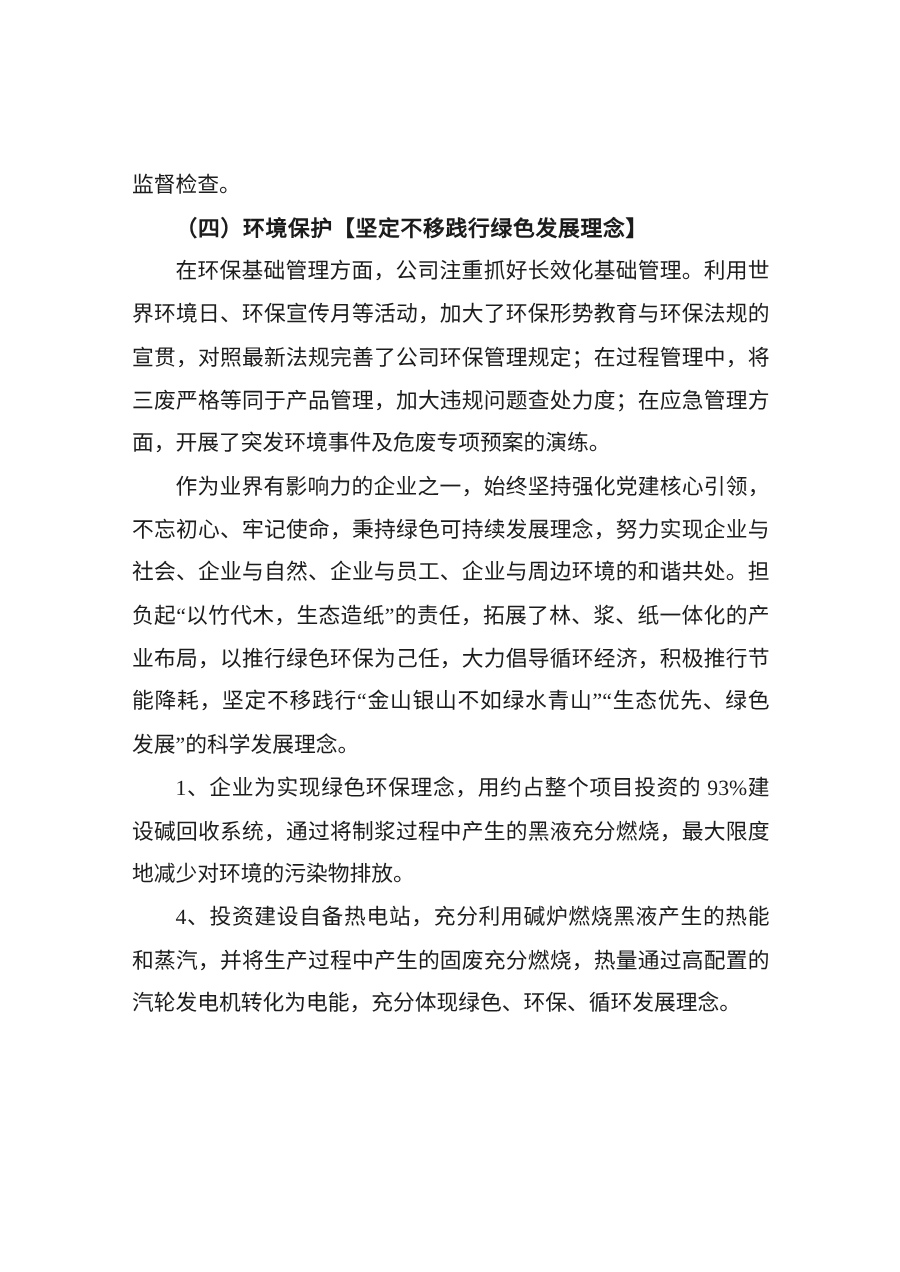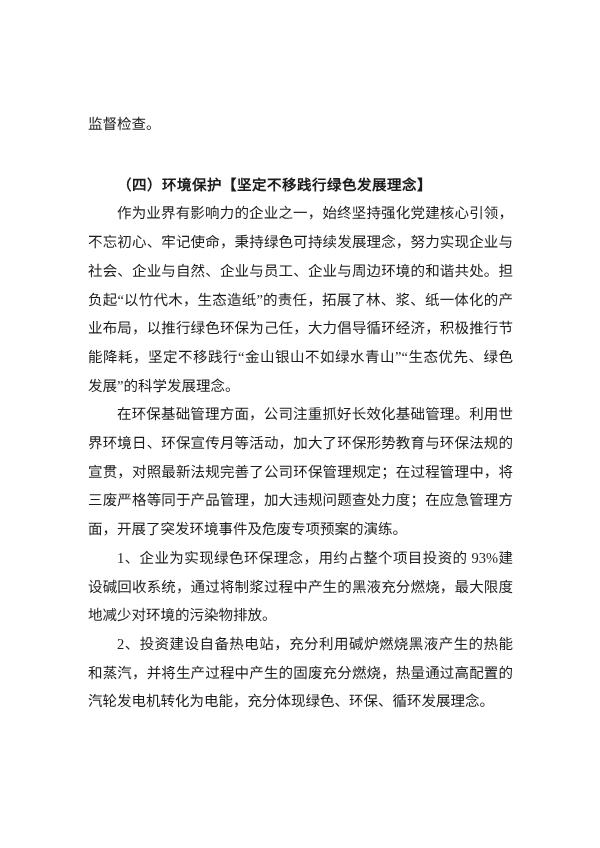--- a/index.html
+++ b/index.html
@@ -30,28 +30,27 @@
     padding: 0;
   }
   .text-column p.indent {
     text-indent: 2em;
   }
   .text-column p.heading {
     font-family: "Liberation Sans", "DejaVu Sans", sans-serif;
     font-weight: bold;
     text-indent: 2em;
     letter-spacing: 0.5px;
-    margin-top: 32px;
   }
 </style>
 </head>
 <body>
 
 <div class="page">
   <div class="text-column" id="text-column">
       <p class="">监督检查。</p>
       <p class="heading">（四）环境保护【坚定不移践行绿色发展理念】</p>
+      <p class="indent">在环保基础管理方面，公司注重抓好长效化基础管理。利用世界环境日、环保宣传月等活动，加大了环保形势教育与环保法规的宣贯，对照最新法规完善了公司环保管理规定；在过程管理中，将三废严格等同于产品管理，加大违规问题查处力度；在应急管理方面，开展了突发环境事件及危废专项预案的演练。</p>
       <p class="indent">作为业界有影响力的企业之一，始终坚持强化党建核心引领，不忘初心、牢记使命，秉持绿色可持续发展理念，努力实现企业与社会、企业与自然、企业与员工、企业与周边环境的和谐共处。担负起“以竹代木，生态造纸”的责任，拓展了林、浆、纸一体化的产业布局，以推行绿色环保为己任，大力倡导循环经济，积极推行节能降耗，坚定不移践行“金山银山不如绿水青山”“生态优先、绿色发展”的科学发展理念。</p>
-      <p class="indent">在环保基础管理方面，公司注重抓好长效化基础管理。利用世界环境日、环保宣传月等活动，加大了环保形势教育与环保法规的宣贯，对照最新法规完善了公司环保管理规定；在过程管理中，将三废严格等同于产品管理，加大违规问题查处力度；在应急管理方面，开展了突发环境事件及危废专项预案的演练。</p>
       <p class="indent">1、企业为实现绿色环保理念，用约占整个项目投资的 93%建设碱回收系统，通过将制浆过程中产生的黑液充分燃烧，最大限度地减少对环境的污染物排放。</p>
-      <p class="indent">2、投资建设自备热电站，充分利用碱炉燃烧黑液产生的热能和蒸汽，并将生产过程中产生的固废充分燃烧，热量通过高配置的汽轮发电机转化为电能，充分体现绿色、环保、循环发展理念。</p>
+      <p class="indent">4、投资建设自备热电站，充分利用碱炉燃烧黑液产生的热能和蒸汽，并将生产过程中产生的固废充分燃烧，热量通过高配置的汽轮发电机转化为电能，充分体现绿色、环保、循环发展理念。</p>
     </div>
 </div>
 
 </body></html>

